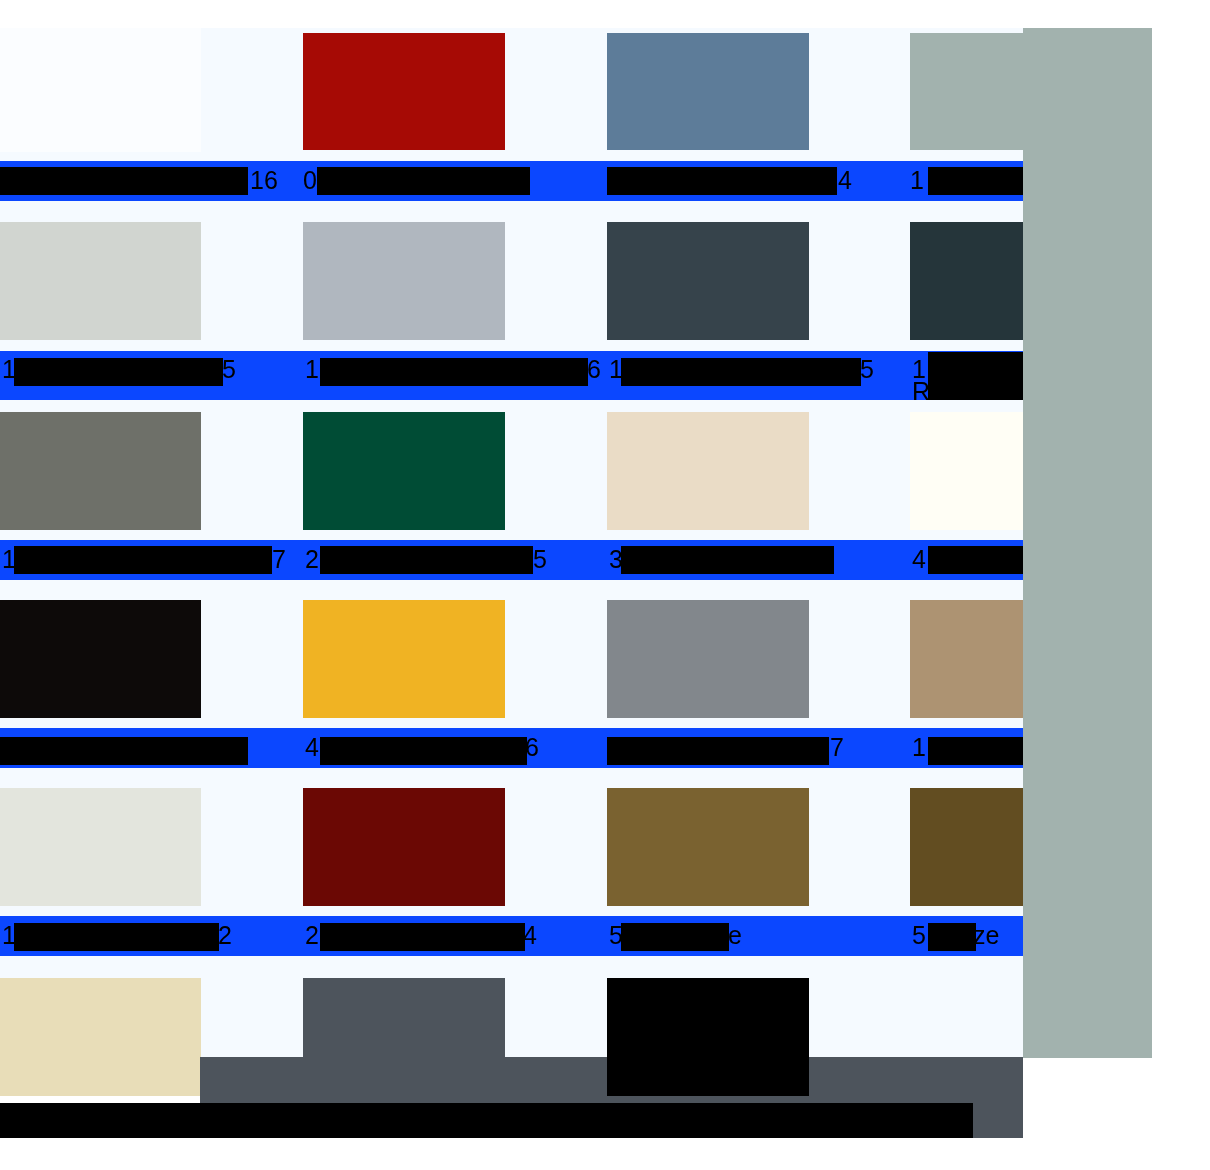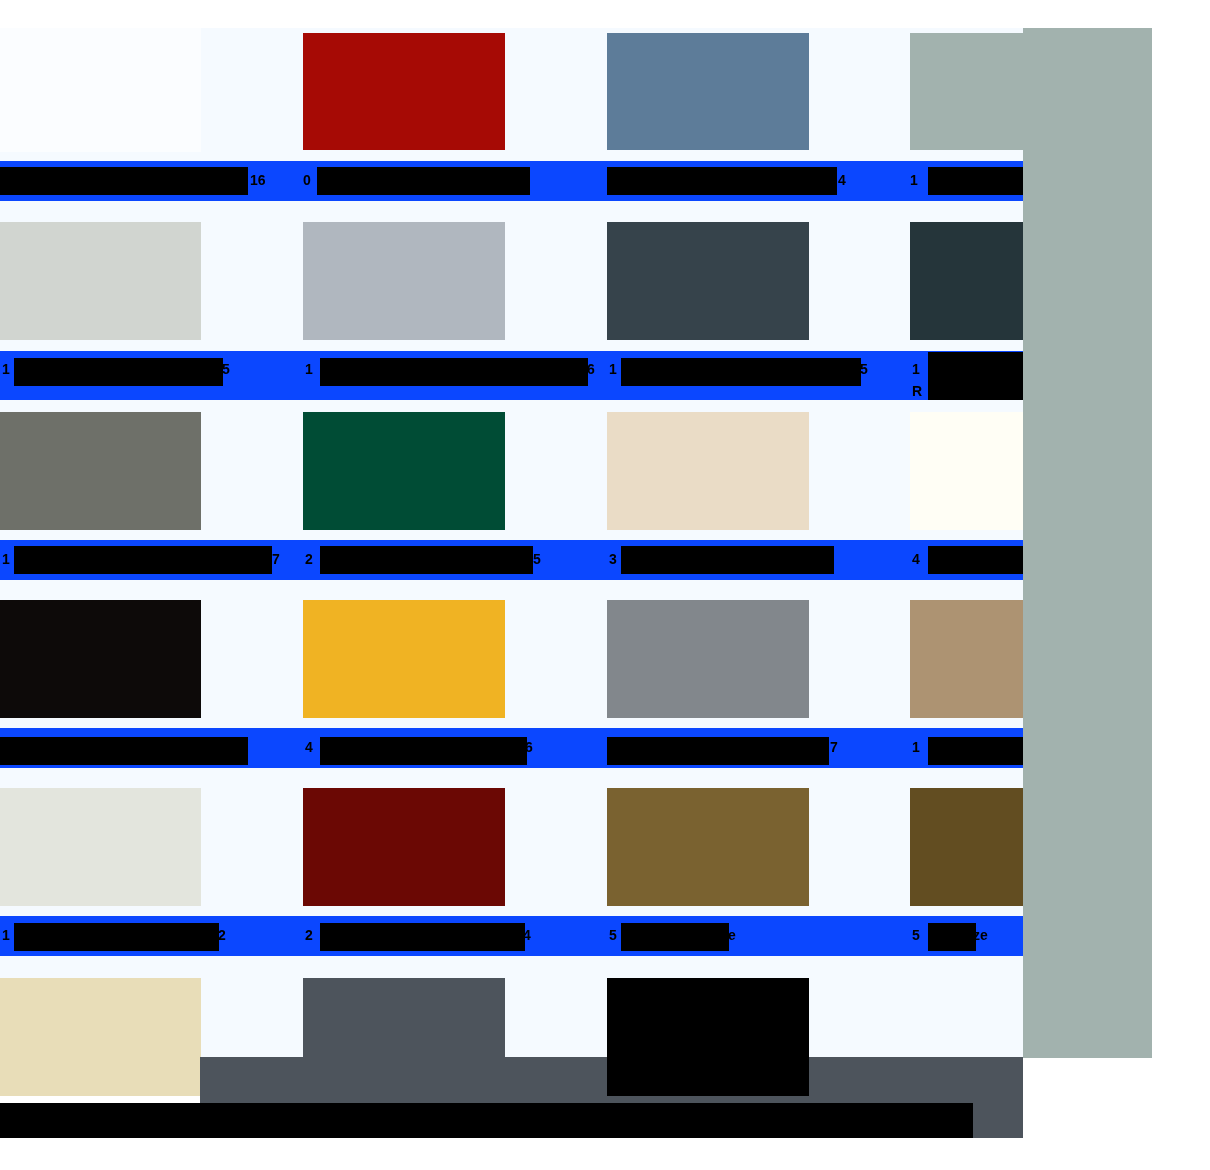--- a/index.html
+++ b/index.html
@@ -8,21 +8,21 @@
 
   
   .panel{position:absolute;left:0;top:28px;width:1152px;height:1030px;background:#f5faff;}
 
   
   .swatch{position:absolute;}
 
   
   .labelbar{position:absolute;left:0;width:1023px;background:#0b47ff;}
 
-  .lbl{position:absolute;font-weight:bold;font-size:14px;color:#000000;
+  .lbl{position:absolute;font-weight:normal;font-size:25px;color:#000000;
        line-height:22px;white-space:nowrap;}
   
   .redact{position:absolute;background:#000000;}
 
   
   .overlay{position:absolute;left:1023px;top:28px;width:129px;height:1030px;background:#a2b2ae;}
 
   
   .footer{position:absolute;left:200px;top:1057px;width:823px;height:81px;background:#4d545c;}
   .footer-bar{position:absolute;left:0;top:1103px;width:973px;height:35px;background:#000000;}

